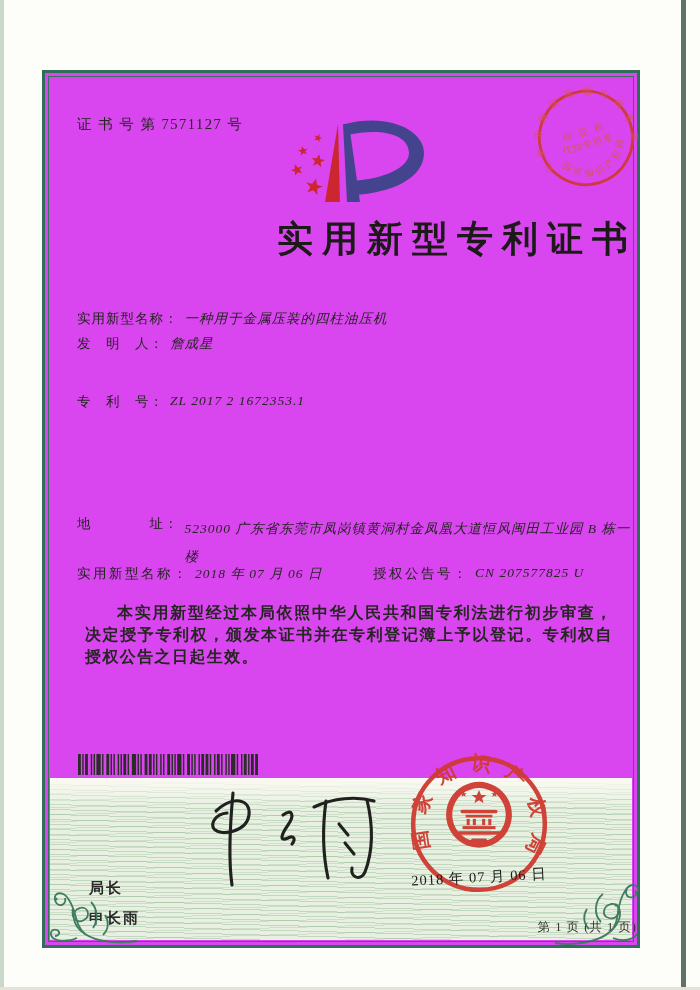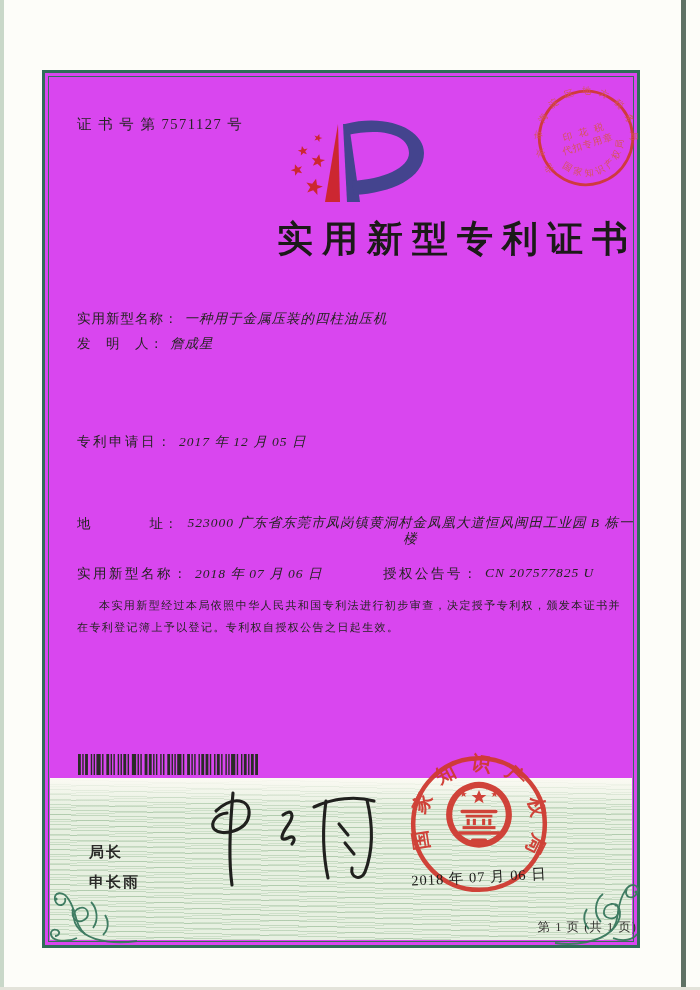--- a/index.html
+++ b/index.html
@@ -48,33 +48,33 @@
   .title{
     position:absolute;left:0;right:0;top:142px;z-index:2;
     text-align:right;font-size:36px;font-weight:700;
     letter-spacing:9px;color:#1b1a18;
   }
 
   .field{position:absolute;left:32px;z-index:2;font-size:13.5px;letter-spacing:1px;}
   .flabel{display:inline-block;vertical-align:top;}
   .fvalue{display:inline-block;vertical-align:top;margin-left:6px;font-style:italic;}
   .lbl-spread{letter-spacing:2.5px;}
-  .addr .fvalue{width:452px;line-height:16px;text-align:center;}
-  .grant-right{position:absolute;left:306px;top:0;white-space:nowrap;}
+  .addr .fvalue{width:452px;line-height:28px;}
+  .grant-right{position:absolute;left:296px;top:0;white-space:nowrap;}
 
   .paras{position:absolute;left:32px;top:521px;width:544px;z-index:2;}
   .paras p{
-    margin:0;text-indent:2em;font-size:11px;line-height:22.2px;
-    letter-spacing:1.4px;text-align:justify;
+    margin:8px;text-indent:2em;font-size:16px;line-height:22.2px;
+    letter-spacing:1.4px;text-align:justify;font-weight:bold;
   }
 
   .barcode{position:absolute;left:33px;top:681px;width:180px;height:21px;z-index:2;}
 
   .signer{
-    position:absolute;left:44px;top:764px;z-index:2;
+    position:absolute;left:44px;top:800px;z-index:2;
     font-family:"Liberation Sans","DejaVu Sans",sans-serif;
     font-weight:700;font-size:15px;letter-spacing:2px;color:#2a2a28;line-height:30px;
   }
   .signature{position:absolute;left:143px;top:712px;width:212px;height:108px;z-index:3;}
   .seal{position:absolute;left:362px;top:678px;width:144px;height:144px;z-index:2;opacity:.95;}
   .seal-date{
     position:absolute;left:362px;top:795px;width:144px;z-index:4;
     text-align:center;font-size:14.5px;letter-spacing:1px;color:#1c1c1a;
     transform:rotate(-3deg);
   }
@@ -139,22 +139,22 @@
     </svg>
 
     <div class="title">实用新型专利证书</div>
 
     <div class="field" style="top:237px">
       <span class="flabel">实用新型名称：</span><span class="fvalue">一种用于金属压装的四柱油压机</span>
     </div>
     <div class="field" style="top:262px">
       <span class="flabel">发　明　人：</span><span class="fvalue">詹成星</span>
     </div>
-    <div class="field" style="top:360px">
-      <span class="flabel lbl-spread">专利申请日：</span><span class="fvalue">2017 年 12 月 05 日</span>
+    <div class="field" style="top:320px">
+      <span class="flabel">专　利　号：</span><span class="fvalue">ZL 2017 2 1672353.1</span>
     </div>
     <div class="field addr" style="top:442px">
       <span class="flabel">地　　　　址：</span><span class="fvalue">523000 广东省东莞市凤岗镇黄洞村金凤凰大道恒风闽田工业园 B 栋一楼</span>
     </div>
     <div class="field" style="top:492px;right:32px">
       <span class="flabel lbl-spread">实用新型名称：</span><span class="fvalue">2018 年 07 月 06 日</span>
       <span class="grant-right">
         <span class="flabel lbl-spread">授权公告号：</span><span class="fvalue">CN 207577825 U</span>
       </span>
     </div>

